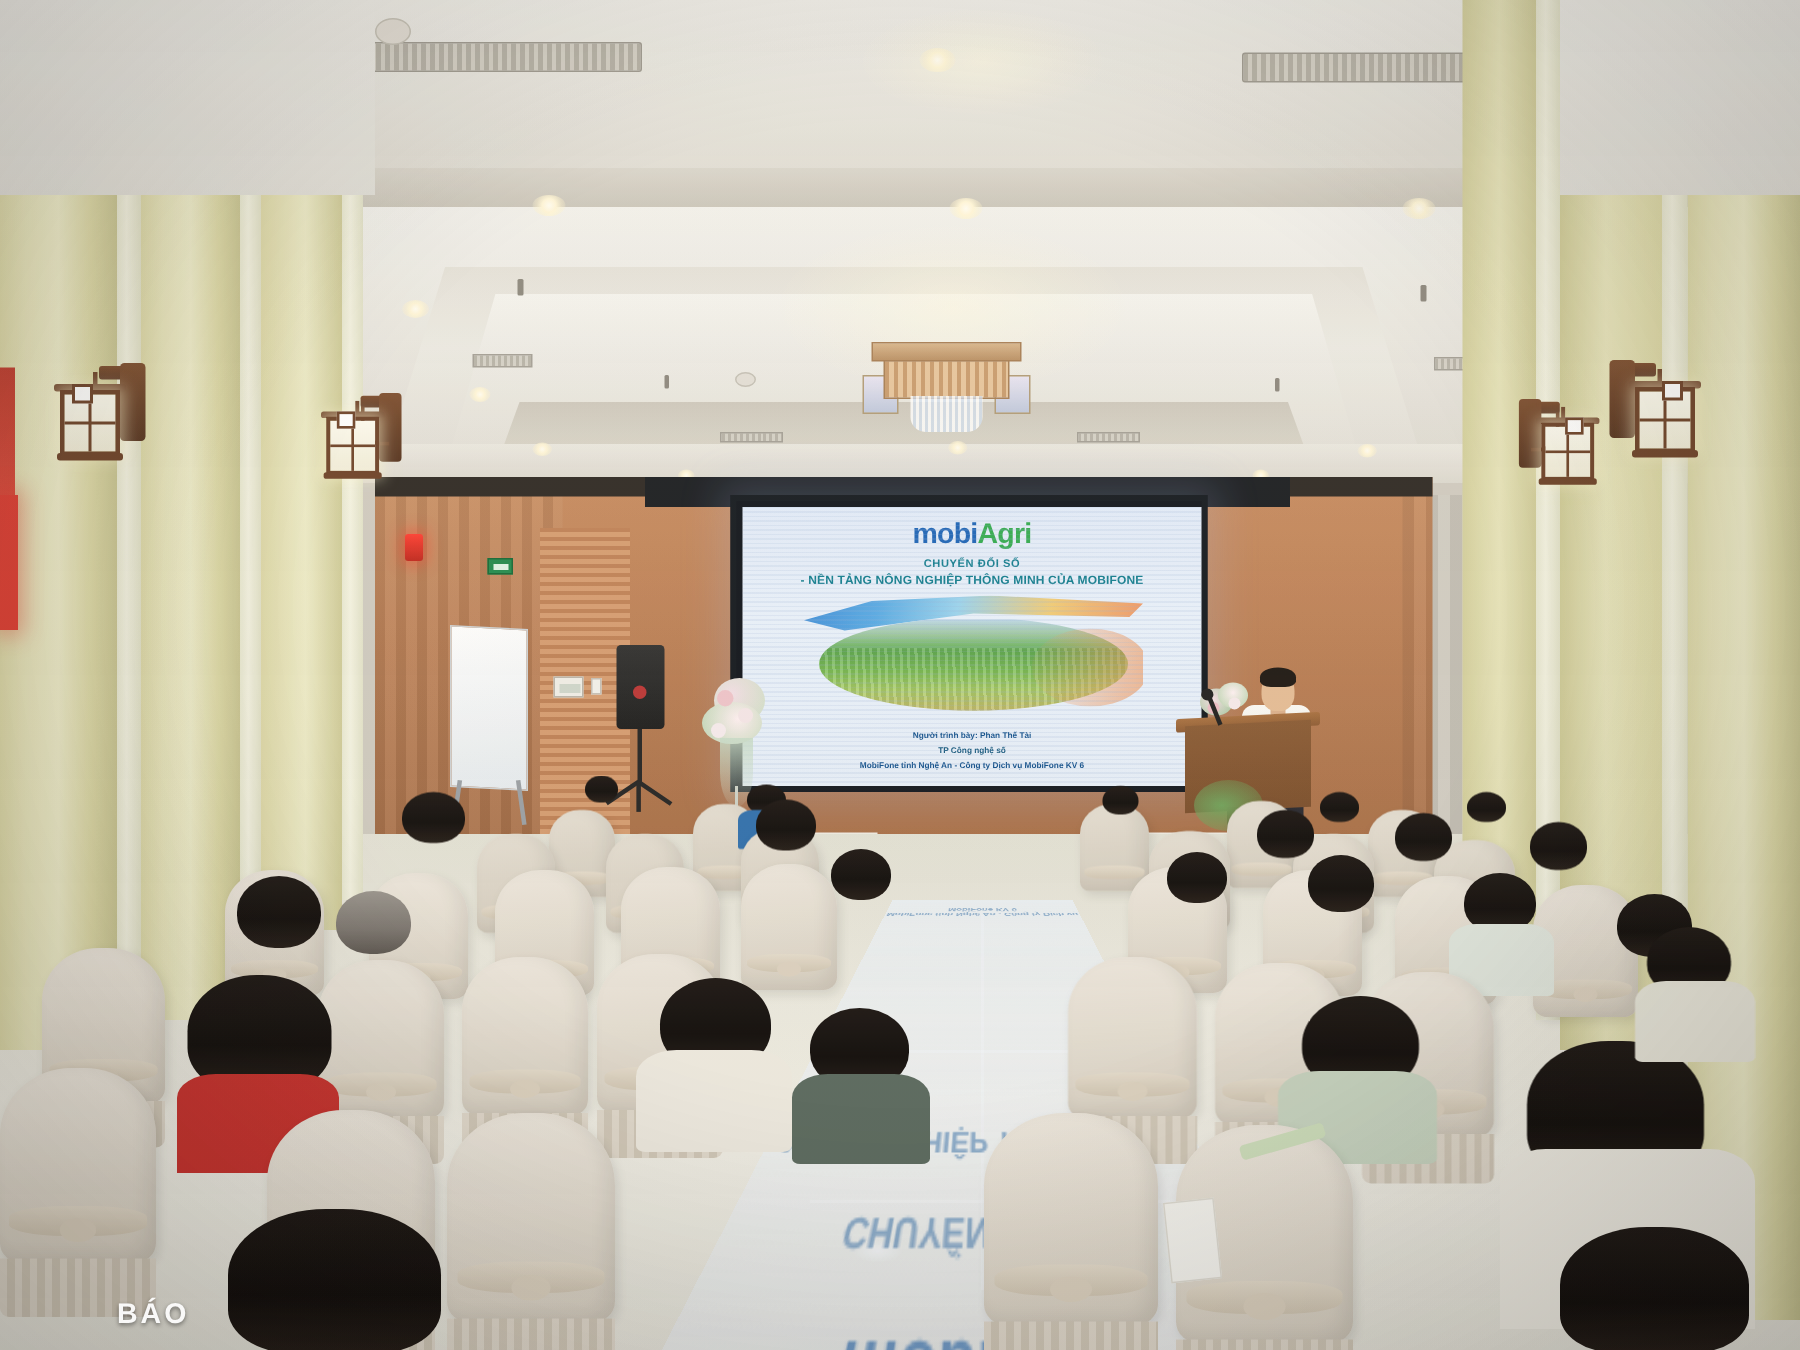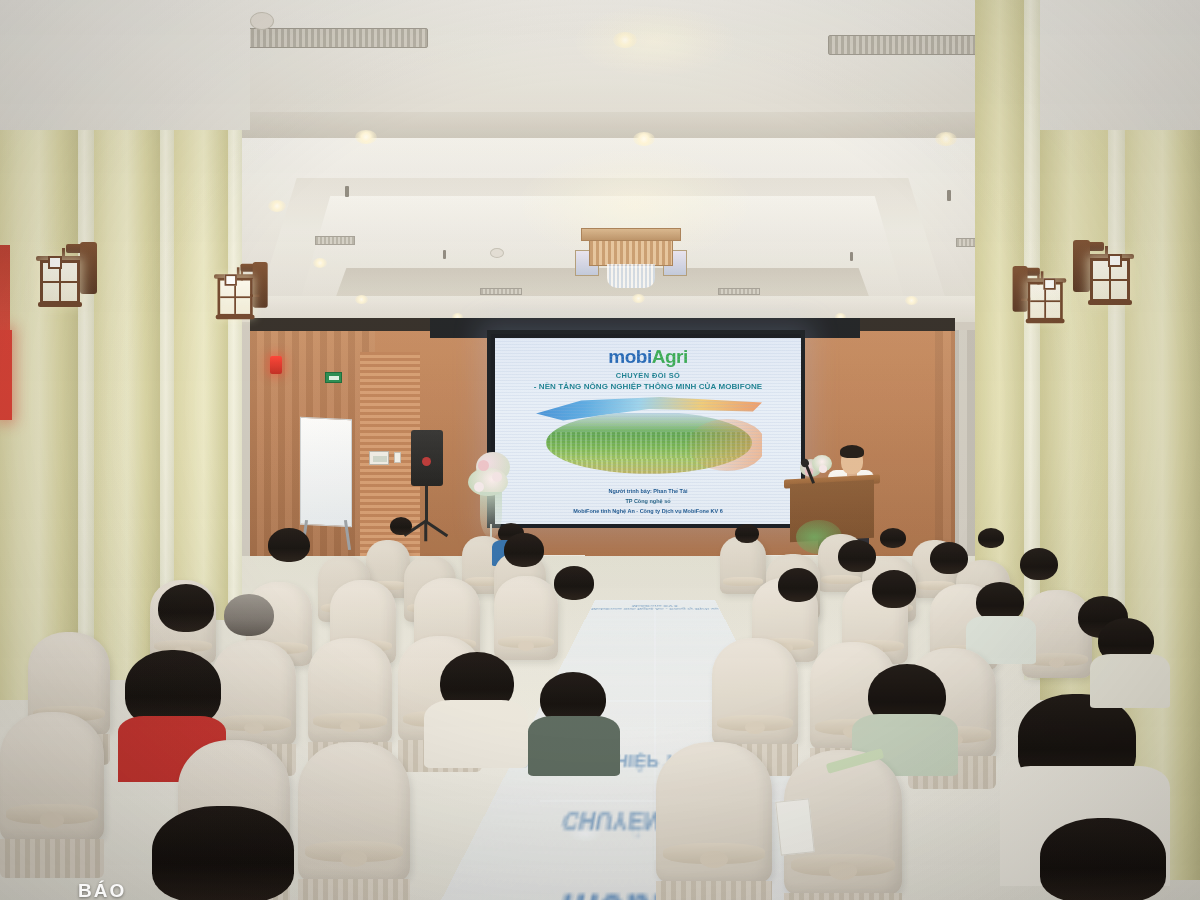--- a/index.html
+++ b/index.html
@@ -218,21 +218,21 @@
   .chair .skirt{position:absolute;left:0;bottom:-28%;width:100%;height:30%;
     background:repeating-linear-gradient(90deg,#e2dacd 0 5px,#d2c9b9 5px 10px);
     border-radius:0 0 6px 6px;}
 
   .head{position:absolute;border-radius:50% 50% 45% 45%;}
   .hair-black{background:linear-gradient(180deg,#1b1512 0%,#0f0b09 60%,#221a15 100%);}
   .hair-gray{background:linear-gradient(180deg,#9a958e 0%,#7c7670 60%,#5c5650 100%);}
   .shirt{position:absolute;border-radius:26% 26% 6% 6%;}
 
   
-  .watermark{position:absolute;left:34px;bottom:0;color:rgba(255,255,255,.94);
+  .watermark{position:absolute;left:34px;bottom:14px;color:rgba(255,255,255,.94);
     font-family:"Liberation Serif", serif;text-shadow:0 1px 3px rgba(0,0,0,.45);
     line-height:1;pointer-events:none;}
   .wm-bao{font-size:19px;letter-spacing:2px;display:block;margin-left:44px;
     font-family:"Liberation Sans", sans-serif;font-weight:700;}
   .wm-main{font-size:44px;display:block;margin-top:-4px;}
 
   .vignette{position:absolute;inset:0;pointer-events:none;
     background:radial-gradient(ellipse at 50% 45%, rgba(0,0,0,0) 46%, rgba(0,0,0,.20) 100%);}
   .warmth{position:absolute;inset:0;pointer-events:none;
     background:linear-gradient(180deg,rgba(255,240,205,.10),rgba(120,110,90,.05));}

